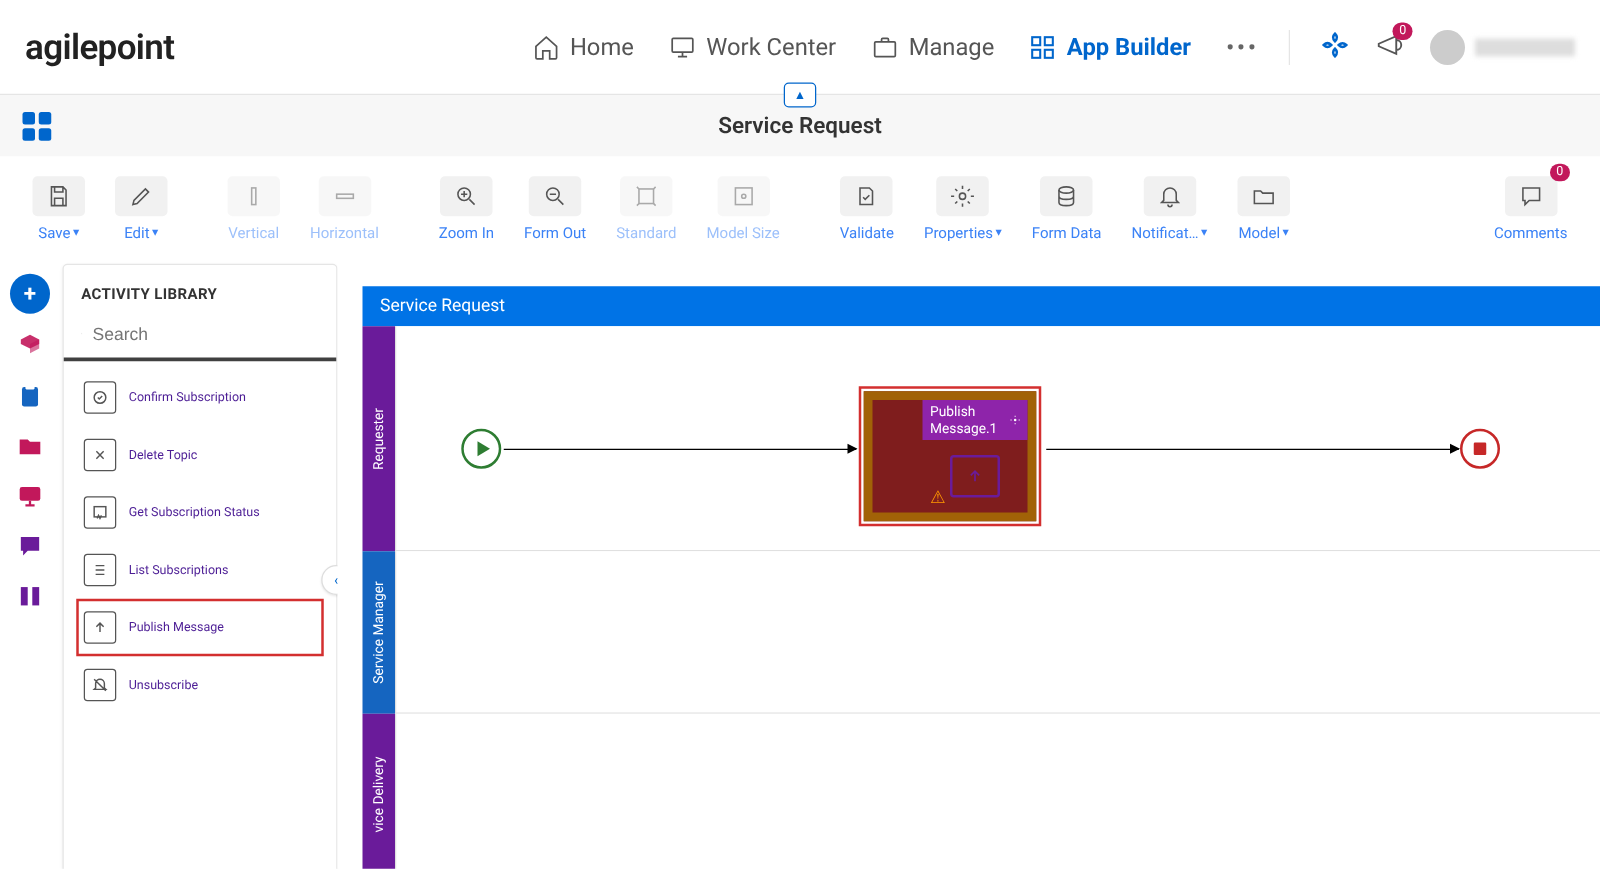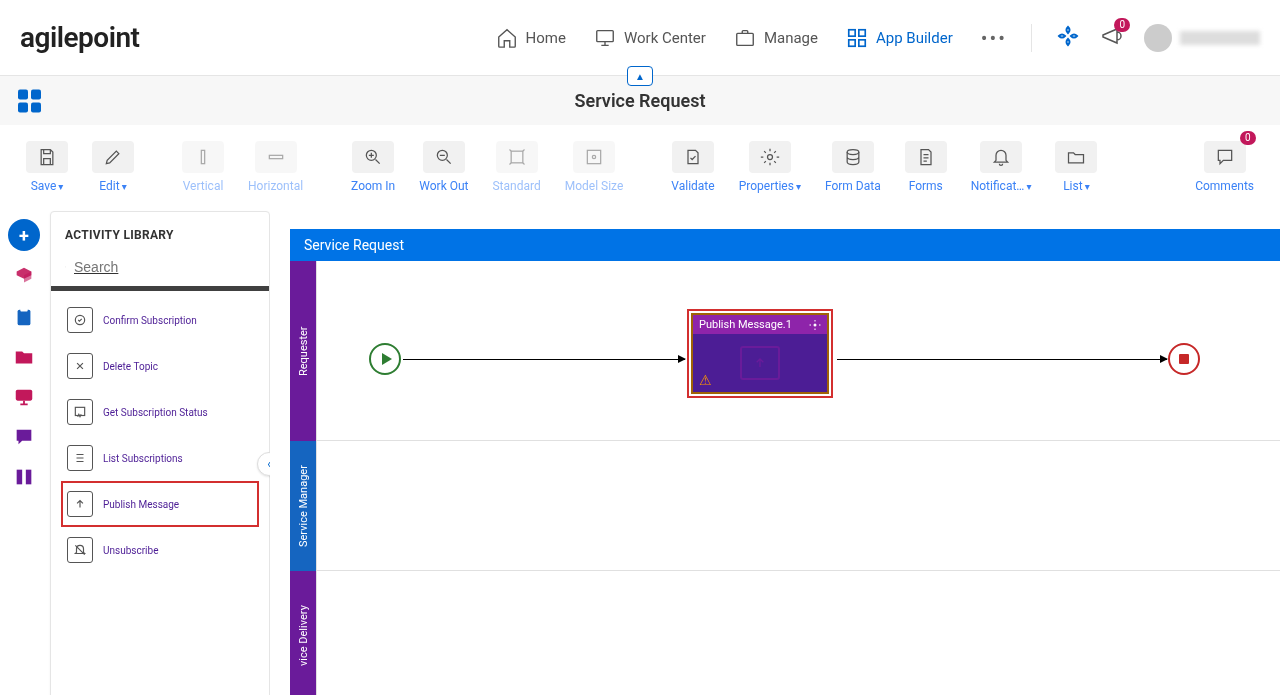--- a/index.html
+++ b/index.html
@@ -2,22 +2,22 @@
 <html><head>
 <meta charset="utf-8">
 <style>
 * { box-sizing: border-box; margin: 0; padding: 0; }
 body { font-family: -apple-system, BlinkMacSystemFont, "Segoe UI", Roboto, Arial, sans-serif; font-size: 14px; color: #333; background: #fff; overflow: hidden; width: 1280px; height: 695px; }
 
 
 .header { display: flex; align-items: center; height: 76px; padding: 0 20px; border-bottom: 1px solid #e5e5e5; }
 .logo { font-size: 28px; font-weight: 600; color: #222; letter-spacing: -0.5px; }
 .nav { display: flex; align-items: center; margin-left: auto; gap: 28px; }
-.nav-item { display: flex; align-items: center; gap: 8px; color: #555; cursor: pointer; font-size: 15px; text-align: right; }
-.nav-item.active { color: #0066cc; font-weight: 400; }
+.nav-item { display: flex; align-items: center; gap: 8px; color: #555; cursor: pointer; font-size: 19px; text-align: right; }
+.nav-item.active { color: #0066cc; font-weight: 700; }
 .nav-item svg { width: 22px; height: 22px; }
 .more-dots { font-size: 20px; color: #666; letter-spacing: 2px; cursor: pointer; }
 .header-right { display: flex; align-items: center; gap: 20px; margin-left: 24px; padding-left: 24px; border-left: 1px solid #e5e5e5; }
 .header-icon { position: relative; cursor: pointer; }
 .header-icon svg { width: 24px; height: 24px; }
 .badge { position: absolute; top: -6px; right: -6px; background: #c2185b; color: #fff; border-radius: 10px; font-size: 10px; padding: 1px 5px; line-height: 1.2; min-width: 14px; text-align: center; }
 .avatar { width: 28px; height: 28px; border-radius: 50%; background: #ccc; }
 .username-blur { width: 80px; height: 14px; background: #ddd; filter: blur(2px); }
 
 
@@ -43,21 +43,21 @@
 
 .rail { width: 48px; background: #fff; padding: 10px 0; display: flex; flex-direction: column; align-items: center; gap: 12px; }
 .rail-btn { width: 32px; height: 32px; border-radius: 50%; display: flex; align-items: center; justify-content: center; cursor: pointer; }
 .rail-btn.add { background: #0066cc; color: #fff; font-size: 18px; font-weight: bold; }
 .rail-icon { width: 28px; height: 28px; display: flex; align-items: center; justify-content: center; cursor: pointer; }
 .rail-icon svg { width: 22px; height: 22px; }
 
 
 .library { width: 220px; background: #fff; border: 1px solid #e5e5e5; border-radius: 4px; margin: 2px 0 0 2px; box-shadow: 0 1px 3px rgba(0,0,0,0.05); display: flex; flex-direction: column; position: relative; }
 .lib-title { font-size: 12px; font-weight: 700; padding: 16px 14px 10px; letter-spacing: 0.3px; }
-.lib-search { display: flex; align-items: center; padding: 6px 14px 10px; border-bottom: 5px solid #404040; gap: 8px; text-decoration: underline; }
+.lib-search { display: flex; align-items: center; padding: 6px 14px 10px; border-bottom: 3px solid #404040; gap: 8px; }
 .lib-search input { border: none; outline: none; font-size: 14px; flex: 1; color: #888; }
 .lib-search svg { width: 18px; height: 18px; stroke: #666; }
 .lib-items { flex: 1; overflow-y: auto; padding: 6px 10px; }
 .lib-item { display: flex; align-items: center; gap: 10px; padding: 8px 4px; cursor: grab; font-size: 10px; color: #4c1d95; border: 2px solid transparent; }
 .lib-item.highlight { border: 2px solid #d32f2f; }
 .lib-item .item-icon { width: 26px; height: 26px; border: 1.5px solid #555; border-radius: 3px; display: flex; align-items: center; justify-content: center; flex-shrink: 0; position: relative; }
 .lib-item .item-icon svg { width: 14px; height: 14px; stroke: #555; }
 .lib-item .item-text { line-height: 1.3; }
 .collapse-handle { position: absolute; right: -12px; top: 240px; width: 24px; height: 24px; background: #fff; border: 1px solid #ddd; border-radius: 50%; display: flex; align-items: center; justify-content: center; color: #0066cc; font-size: 12px; cursor: pointer; box-shadow: 0 1px 2px rgba(0,0,0,0.1); }
 
@@ -71,21 +71,21 @@
 .lane:nth-child(3) .lane-label { background: #6a1b9a; }
 .lane-body { flex: 1; border-bottom: 1px solid #e0e0e0; border-left: 1px solid #e0e0e0; position: relative; background: #fff; }
 .lane:first-child .lane-body { min-height: 180px; }
 
 .start-node { position: absolute; left: 52px; top: 82px; width: 32px; height: 32px; border: 2px solid #2e7d32; border-radius: 50%; display: flex; align-items: center; justify-content: center; }
 .start-node::after { content: ""; border-left: 10px solid #2e7d32; border-top: 6px solid transparent; border-bottom: 6px solid transparent; margin-left: 3px; }
 .end-node { position: absolute; right: 80px; top: 82px; width: 32px; height: 32px; border: 2.5px solid #c62828; border-radius: 50%; display: flex; align-items: center; justify-content: center; }
 .end-node::after { content: ""; width: 10px; height: 10px; background: #c62828; border-radius: 1px; }
 
 .activity-node { position: absolute; left: 370px; top: 48px; width: 146px; border: 2px solid #d32f2f; padding: 2px; }
-.activity-inner { border: 2px solid #a16207; background: #4c1d95; }
+.activity-inner { border: 7px solid #a16207; background: #7f1d1d; padding-left: 40px; }
 .activity-title { background: #8e24aa; color: #fff; font-size: 11px; padding: 3px 6px; display: flex; align-items: center; justify-content: space-between; }
 .activity-title svg { width: 12px; height: 12px; }
 .activity-body { height: 58px; display: flex; align-items: center; justify-content: center; position: relative; }
 .activity-body .big-icon { width: 40px; height: 34px; border: 2px solid #6a1b9a; border-radius: 3px; display: flex; align-items: center; justify-content: center; }
 .activity-body .big-icon svg { stroke: #6a1b9a; width: 16px; height: 16px; }
 .warn-icon { position: absolute; left: 6px; bottom: 4px; color: #ff9800; font-size: 14px; }
 
 .edge { position: absolute; height: 1px; background: #000; top: 98px; }
 .edge1 { left: 86px; width: 282px; }
 .edge1::after { content: ""; position: absolute; right: -1px; top: -4px; border-left: 8px solid #000; border-top: 4px solid transparent; border-bottom: 4px solid transparent; }
@@ -216,21 +216,21 @@
       </div>
   </div>
   <div class="tool">
     <div class="icon-box">
         <svg viewBox="0 0 24 24" fill="none" stroke-width="1.5">
           <circle cx="10" cy="10" r="6"></circle>
           <path d="M7 10h6M15 15l5 5"></path>
         </svg>
       </div>
     <div class="tool-label">
-        <span>Work Out</span>
+        <span>Form Out</span>
       </div>
   </div>
   <div class="tool disabled">
     <div class="icon-box">
         <svg viewBox="0 0 24 24" fill="none" stroke-width="1.5">
           <rect x="5" y="5" width="14" height="14"></rect>
           <path d="M5 5l-2-2M19 5l2-2M5 19l-2 2M19 19l2 2"></path>
         </svg>
       </div>
     <div class="tool-label">
@@ -279,47 +279,36 @@
           <path d="M5 6v12c0 1.7 3 3 7 3s7-1.3 7-3V6M5 12c0 1.7 3 3 7 3s7-1.3 7-3"></path>
         </svg>
       </div>
     <div class="tool-label">
         <span>Form Data</span>
       </div>
   </div>
   <div class="tool">
     <div class="icon-box">
         <svg viewBox="0 0 24 24" fill="none" stroke-width="1.5">
-          <path d="M6 3h9l3 3v15H6V3z"></path>
-          <path d="M9 9h6M9 13h6M9 17h4"></path>
-        </svg>
-      </div>
-    <div class="tool-label">
-        <span>Forms</span>
-      </div>
-  </div>
-  <div class="tool">
-    <div class="icon-box">
-        <svg viewBox="0 0 24 24" fill="none" stroke-width="1.5">
           <path d="M6 16V10a6 6 0 1112 0v6l2 2H4l2-2zM10 20a2 2 0 004 0"></path>
         </svg>
       </div>
     <div class="tool-label">
         <span>Notificat…</span>
         <span class="chevron">▾</span>
       </div>
   </div>
   <div class="tool">
     <div class="icon-box">
         <svg viewBox="0 0 24 24" fill="none" stroke-width="1.5">
           <path d="M3 7h6l2 2h10v10H3V7z"></path>
         </svg>
       </div>
     <div class="tool-label">
-        <span>List</span>
+        <span>Model</span>
         <span class="chevron">▾</span>
       </div>
   </div>
   <div class="tool-spacer"></div>
   <div class="tool comments-tool">
     <div class="icon-box" style="position:relative;">
       <svg viewBox="0 0 24 24" fill="none" stroke-width="1.5">
           <path d="M4 4h16v12H10l-4 4v-4H4V4z"></path>
         </svg>
       <span class="badge" style="top:-10px; right:-10px;">0</span>

